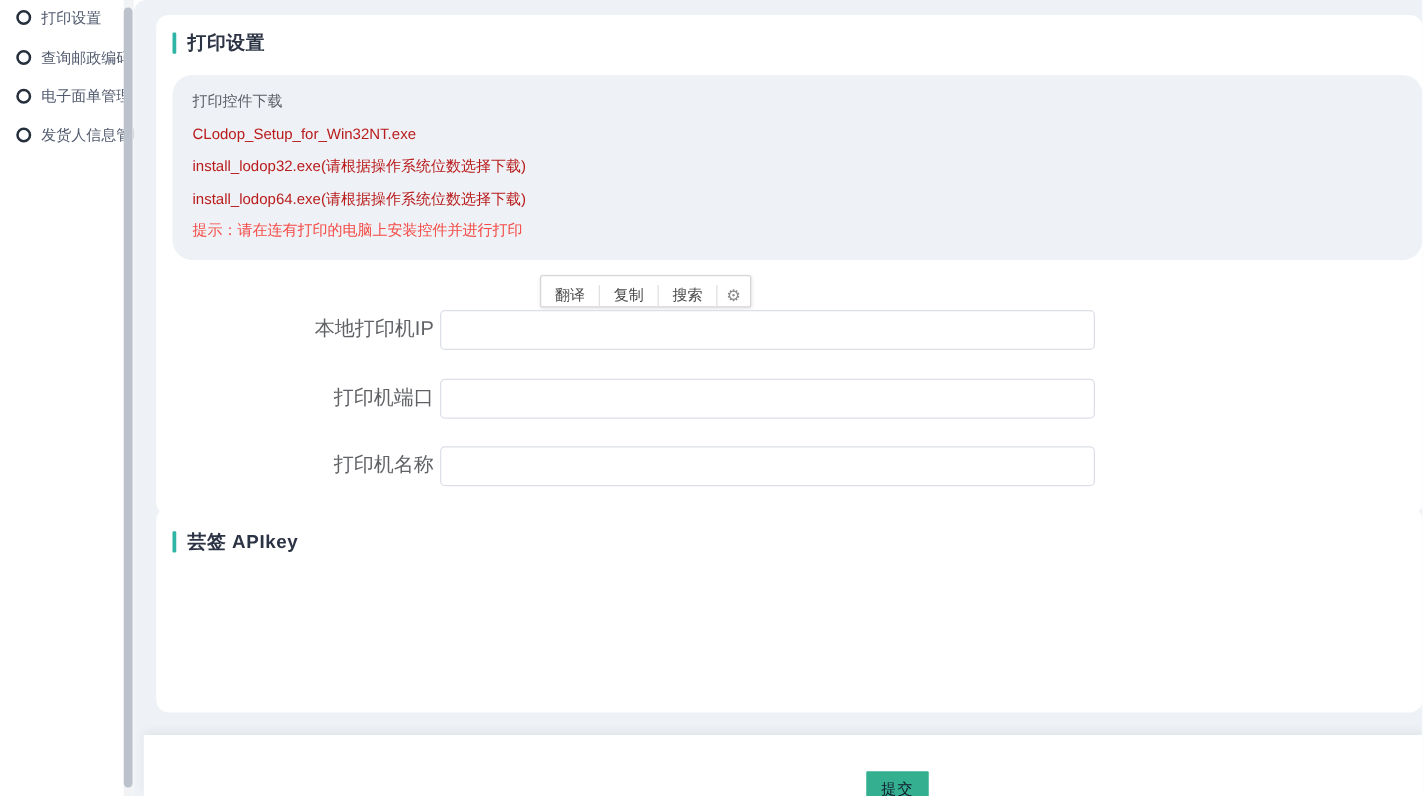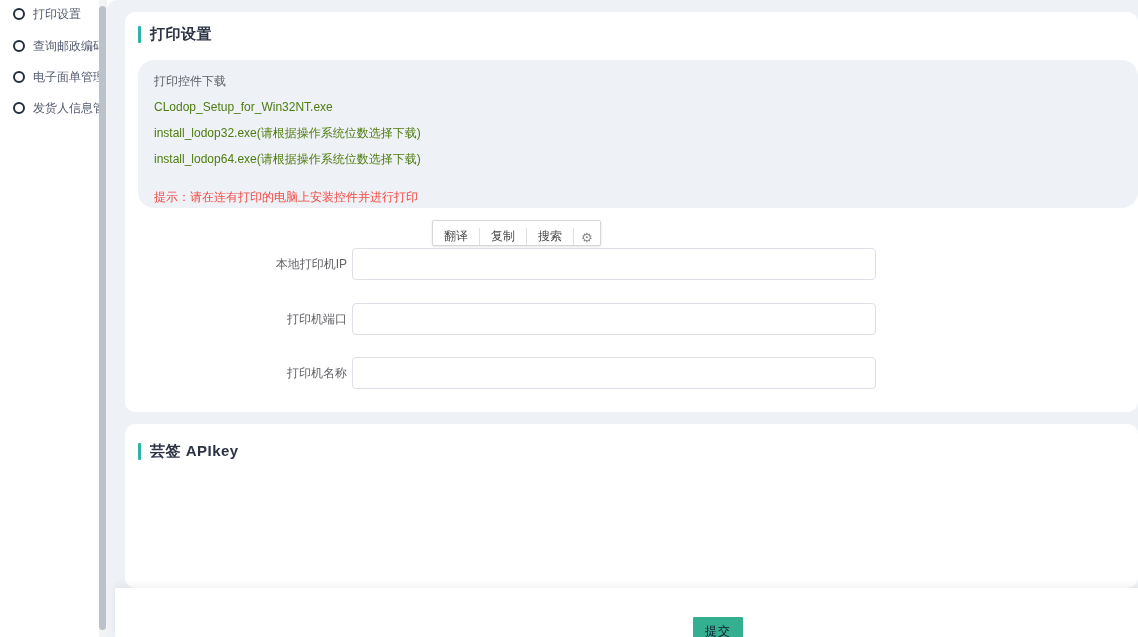--- a/index.html
+++ b/index.html
@@ -13,41 +13,41 @@
   .side-item{position:absolute;left:13px;display:flex;align-items:center;gap:8px;cursor:pointer;}
   .side-item .ring{width:8px;height:8px;border:2px solid #252e3c;border-radius:50%;flex:0 0 auto;background:#fff;}
   .side-item .lbl{font-size:12px;color:#515a6e;white-space:nowrap;line-height:14px;}
   
   .scroll-track{position:absolute;left:99px;top:0;width:8px;height:637px;background:#f2f3f5;}
   .scroll-thumb{position:absolute;left:0;top:6px;width:7px;height:624px;background:#bcc2cb;border-radius:4px;cursor:pointer;}
   
   .content{position:absolute;left:107px;top:0;width:1031px;height:637px;background:#eef1f5;border-top-left-radius:10px;overflow:hidden;}
   .card{position:absolute;left:18px;right:0;background:#ffffff;border-radius:10px;}
   .card1{top:12px;height:400px;}
-  .card2{top:424px;height:164px;}
+  .card2{top:406px;height:164px;}
   .sec-head{position:absolute;left:13px;display:flex;align-items:center;gap:9px;}
   .accent{width:3px;height:17px;background:#2eb5a5;border-radius:1px;}
   .sec-title{font-size:15px;font-weight:bold;color:#2b3344;letter-spacing:0.5px;}
   
   .infobox{position:absolute;left:13px;right:0;top:48px;height:148px;background:#eef1f5;border-radius:16px;}
   .infobox .line{position:absolute;left:16px;font-size:12px;line-height:14px;white-space:nowrap;}
   .line.heading{top:14px;color:#5c6066;}
-  .line.link{color:#4d7c0f;cursor:pointer;}
+  .line.link{color:#b91c1c;cursor:pointer;}
   .line.link1{top:40px;}
   .line.link2{top:66px;}
   .line.link3{top:92px;}
-  .line.tip{top:130px;color:#f54a45;}
+  .line.tip{top:118px;color:#f54a45;font-family:Liberation Mono, monospace;}
   
   .sel-toolbar{position:absolute;left:307px;top:208px;height:24px;display:flex;align-items:flex-end;
     background:#ffffff;border:1px solid #d6d6d6;border-radius:2px;box-shadow:0 1px 3px rgba(0,0,0,0.10);}
   .sel-btn{display:flex;align-items:center;padding:0 11px;font-size:12px;color:#4a4a4a;border-right:1px solid #e0e0e0;cursor:pointer;white-space:nowrap;}
   .sel-btn.gear{border-right:none;padding:0 7px;color:#8a8a8a;font-size:13px;}
   
   .form-row{position:absolute;left:0;right:0;height:32px;}
-  .form-row .flabel{position:absolute;left:0;top:0;width:222px;height:32px;line-height:32px;text-align:right;font-size:12px;color:#606266;white-space:nowrap;}
+  .form-row .flabel{position:absolute;left:0;top:0;width:222px;height:32px;line-height:32px;text-align:right;font-size:16px;color:#606266;white-space:nowrap;}
   .form-row .finput{position:absolute;left:227px;top:0;width:524px;height:32px;box-sizing:border-box;
     border:1px solid #dcdfe6;border-radius:4px;background:#fff;outline:none;padding:0 10px;font-size:12px;color:#303133;
     font-family:"Liberation Sans","DejaVu Sans",sans-serif;}
   .c1r1{top:236px;} .c1r2{top:291px;} .c1r3{top:345px;padding-left:17px;}
   .c2r1{top:75px;}  .c2r2{top:129px;}
   
   .footer{position:absolute;left:8px;right:0;top:588px;height:49px;background:#ffffff;box-shadow:0 -3px 7px rgba(31,45,61,0.06);}
   .submit-btn{position:absolute;left:578px;top:29px;width:50px;height:28px;background:#34b091;border:none;border-radius:1px;
     color:#0f172a;font-size:12px;cursor:pointer;font-family:"Liberation Sans","DejaVu Sans",sans-serif;letter-spacing:1px;}
 </style>

